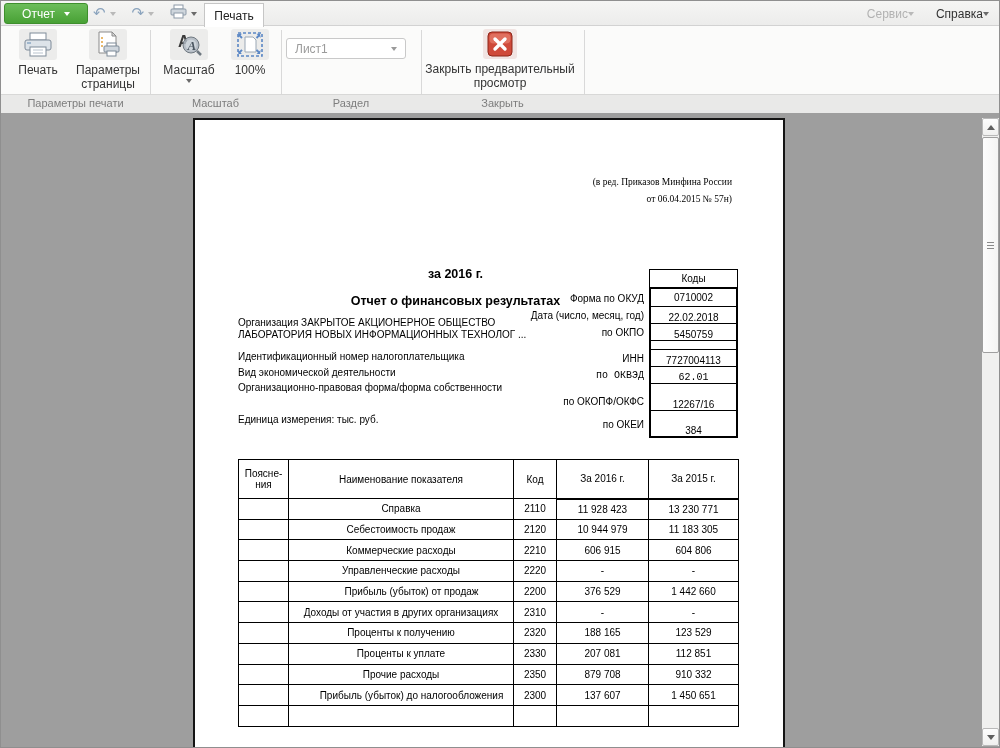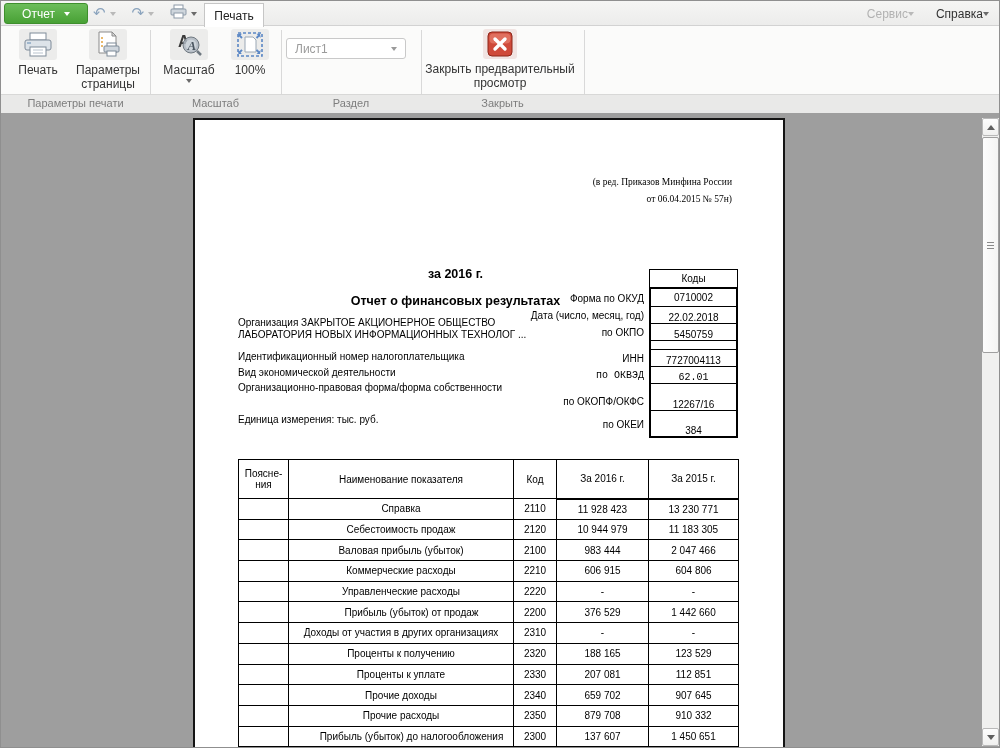--- a/index.html
+++ b/index.html
@@ -290,27 +290,20 @@
               </tr>
               <tr>
                 <td class="c-note"></td>
                 <td class="c-name">Себестоимость продаж</td>
                 <td class="c-code">2120</td>
                 <td class="v2016">10 944 979</td>
                 <td class="v2015">11 183 305</td>
               </tr>
               <tr>
                 <td class="c-note"></td>
-                <td class="c-name">Валовая прибыль (убыток)</td>
-                <td class="c-code">2100</td>
-                <td class="v2016">983 444</td>
-                <td class="v2015">2 047 466</td>
-              </tr>
-              <tr>
-                <td class="c-note"></td>
                 <td class="c-name">Коммерческие расходы</td>
                 <td class="c-code">2210</td>
                 <td class="v2016">606 915</td>
                 <td class="v2015">604 806</td>
               </tr>
               <tr>
                 <td class="c-note"></td>
                 <td class="c-name">Управленческие расходы</td>
                 <td class="c-code">2220</td>
                 <td class="v2016">-</td>
@@ -339,27 +332,20 @@
               </tr>
               <tr>
                 <td class="c-note"></td>
                 <td class="c-name">Проценты к уплате</td>
                 <td class="c-code">2330</td>
                 <td class="v2016">207 081</td>
                 <td class="v2015">112 851</td>
               </tr>
               <tr>
                 <td class="c-note"></td>
-                <td class="c-name">Прочие доходы</td>
-                <td class="c-code">2340</td>
-                <td class="v2016">659 702</td>
-                <td class="v2015">907 645</td>
-              </tr>
-              <tr>
-                <td class="c-note"></td>
                 <td class="c-name">Прочие расходы</td>
                 <td class="c-code">2350</td>
                 <td class="v2016">879 708</td>
                 <td class="v2015">910 332</td>
               </tr>
               <tr>
                 <td class="c-note"></td>
                 <td class="c-name indent">Прибыль (убыток) до налогообложения</td>
                 <td class="c-code">2300</td>
                 <td class="v2016">137 607</td>

